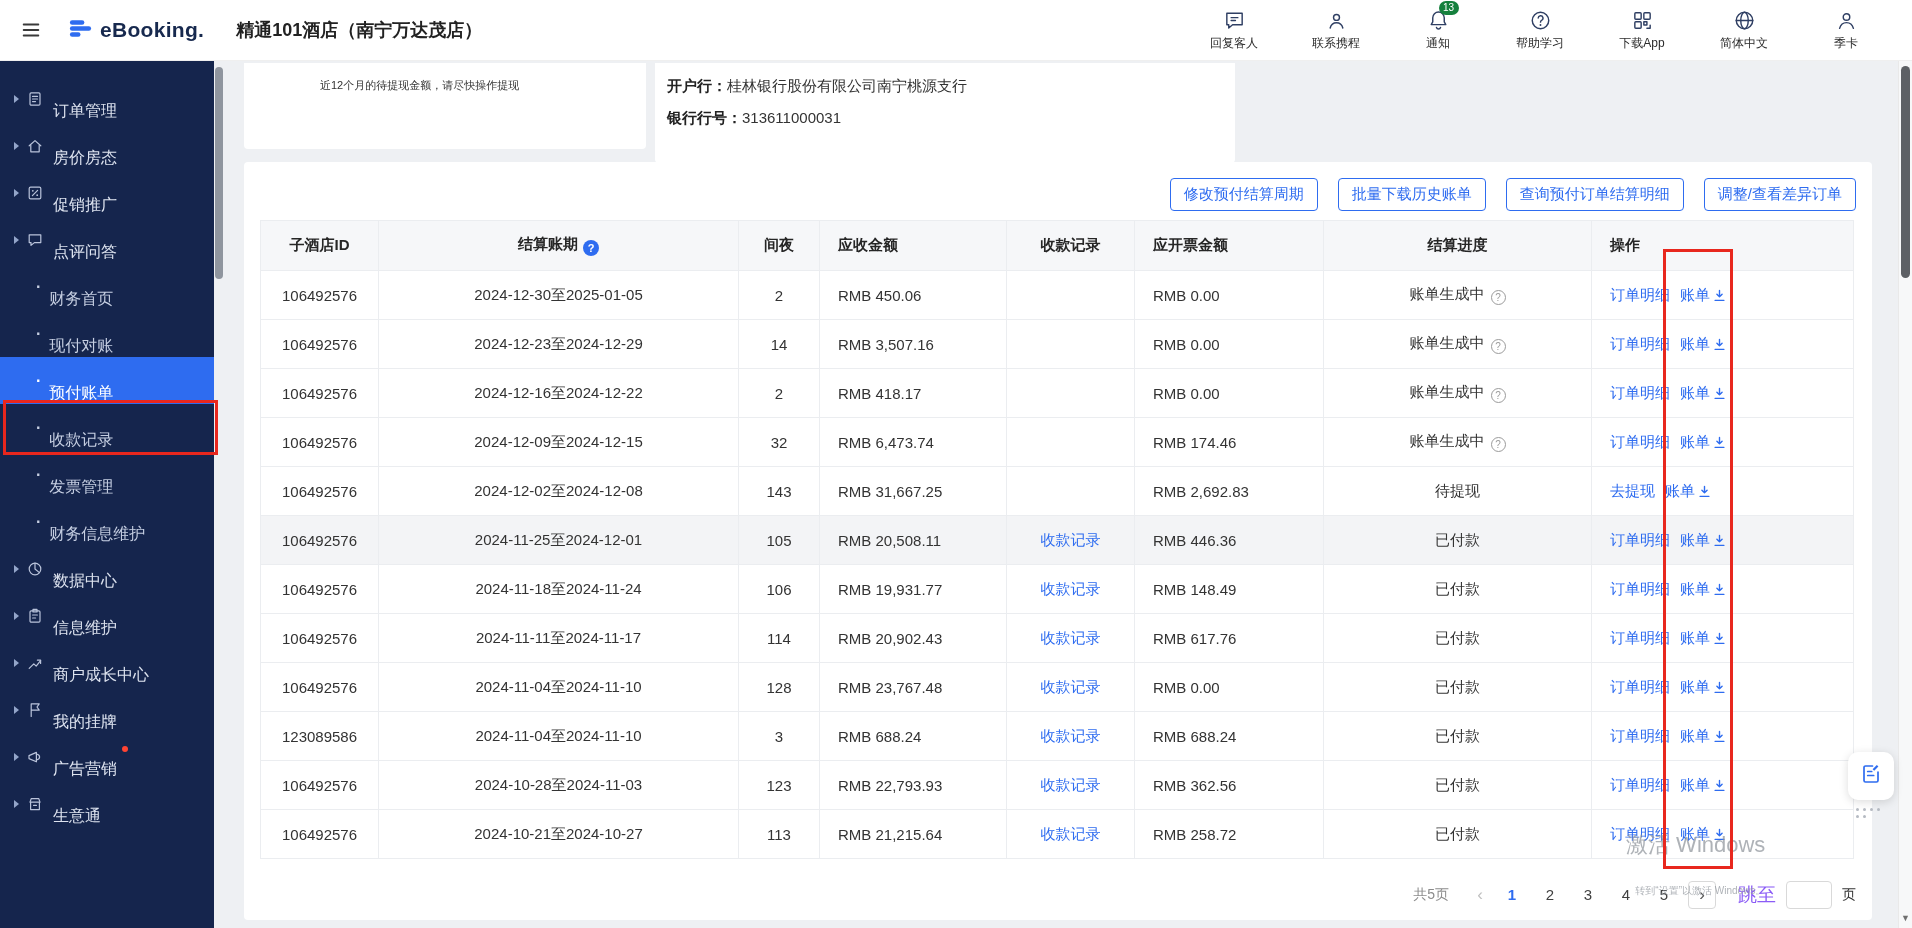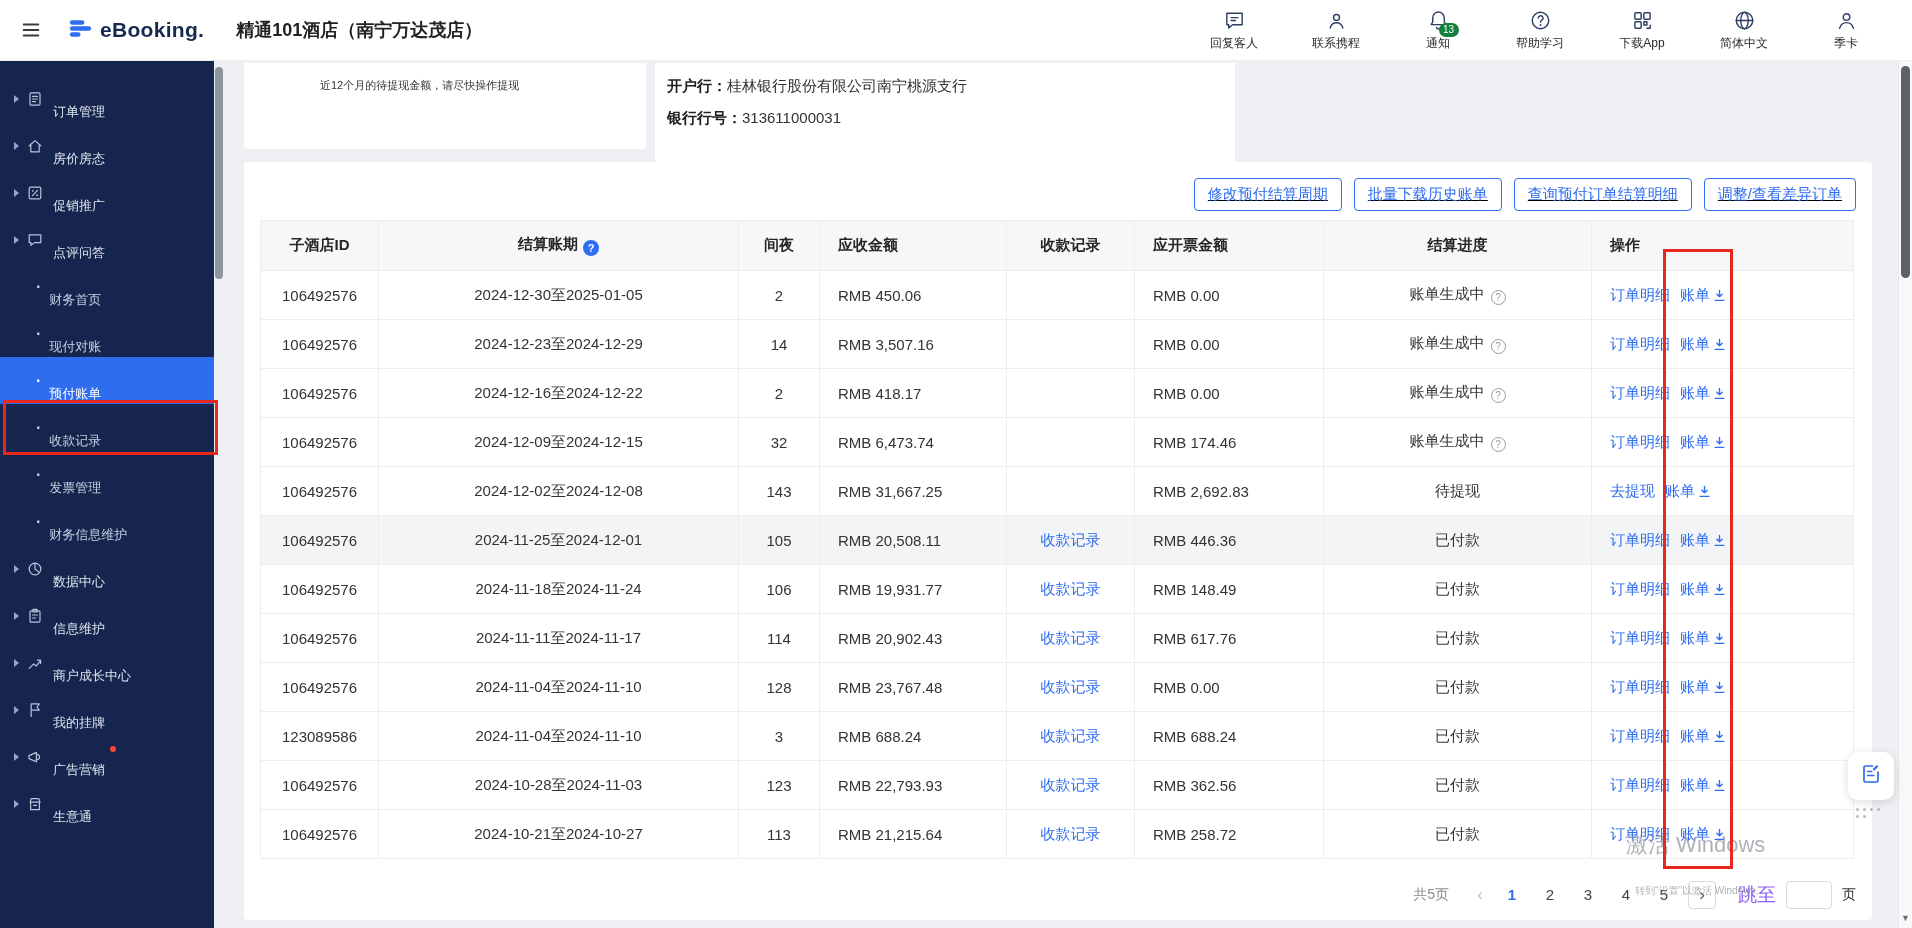--- a/index.html
+++ b/index.html
@@ -12,50 +12,50 @@
     display:flex; align-items:center; padding-left:20px; border-bottom:1px solid #efefef; z-index:20; }
   .hamburger { margin-right:26px; cursor:pointer; display:flex; }
   .logo { display:flex; align-items:center; gap:7px; cursor:pointer; }
   .logo-text { font-size:21px; font-weight:bold; color:#17294e; letter-spacing:.3px; }
   .hotel-title { margin-left:32px; font-size:18px; font-weight:bold; color:#222; }
   .h-actions { margin-left:auto; display:flex; gap:30px; padding-right:30px; }
   .h-action { display:flex; flex-direction:column; align-items:center; width:72px; cursor:pointer; }
   .h-ico { height:24px; position:relative; display:flex; align-items:center; justify-content:center; }
   .h-label { font-size:12px; color:#2b2b2b; margin-top:3px; white-space:nowrap; }
   .badge { position:absolute; top:-7px; left:12px; min-width:20px; height:14px; padding:0 4px;
-    background:#15803d; color:#fff; border-radius:8px; font-size:10px; line-height:14px; text-align:center; font-style:normal;margin-top:22px; }
+    background:#15803d; color:#fff; border-radius:8px; font-size:10px; line-height:14px; text-align:center; font-style:normal; }
 
   
   .sidebar { position:absolute; top:61px; left:0; width:214px; height:867px; background:#15254d; z-index:10; }
   .sb-menu { padding-top:14px; }
   .sb-item { height:47px; display:flex; align-items:center; cursor:pointer; }
   .sb-top { padding-left:14px; }
   .sb-sub { padding-left:36px; }
   .sb-caret { width:0; height:0; border-left:5px solid #93a5c9; border-top:4px solid transparent;
     border-bottom:4px solid transparent; margin-right:8px; flex:none; }
   .sb-caret.open { transform:rotate(90deg); }
   .sb-ico { width:16px; height:16px; margin-right:10px; display:flex; align-items:center; justify-content:center; flex:none; }
-  .sb-label { font-size:13px; color:#dde3ef; white-space:nowrap;margin-top:26px; }
+  .sb-label { font-size:16px; color:#dde3ef; white-space:nowrap;margin-top:26px; }
   .sb-sub .sb-label { color:#c6cfe2; }
   .sb-bullet { color:#c6cfe2; margin-right:8px; font-weight:bold; }
   .sb-active { background:#2e6cf0; }
   .sb-active .sb-label, .sb-active .sb-bullet { color:#fff; }
   .sb-dot { width:6px; height:6px; background:#ff4433; border-radius:50%; margin-left:5px; align-self:flex-start; margin-top:13px; }
   .sb-scroll-thumb { position:absolute; left:215px; top:67px; width:8px; height:212px; background:#8f959e; border-radius:4px; z-index:15; }
 
   
   .notice-card { position:absolute; left:244px; top:63px; width:402px; height:86px; background:#fff; border-radius:0 0 4px 4px; }
   .notice-text { padding:15px 20px 0 76px; font-size:11px; color:#333; }
   .bank-card { position:absolute; left:655px; top:63px; width:580px; height:100px; background:#fff; border-radius:0 0 4px 4px; padding:14px 8px 0 12px; }
   .bank-card p { margin:0 0 13px 0; font-size:15px; color:#333; }
   .bank-card b { font-weight:bold; color:#222; }
 
   
   .table-card { position:absolute; left:244px; top:162px; width:1628px; height:758px; background:#fff; border-radius:4px; }
-  .toolbar { position:absolute; top:16px; right:16px; display:flex; gap:12px;text-decoration:underline; }
+  .toolbar { position:absolute; top:16px; right:16px; display:flex; gap:20px; }
   .btn { height:33px; padding:0 13px; font-size:15px; font-family:inherit; color:#2e6cf0;
     border:1px solid #2e6cf0; border-radius:4px; background:#fff; cursor:pointer; white-space:nowrap; }
 
   .tbl { position:absolute; left:16px; top:58px; width:1593px; border-collapse:collapse; table-layout:fixed; }
   .tbl th, .tbl td { border:1px solid #ebedf0; font-size:15px; }
   .tbl th { height:50px; background:#f6f7f9; font-weight:bold; color:#262626; }
   .tbl td { height:49px; color:#333; }
   .c { text-align:center; }
   .l { text-align:left; padding-left:18px; }
   th.l { padding-left:18px; }

